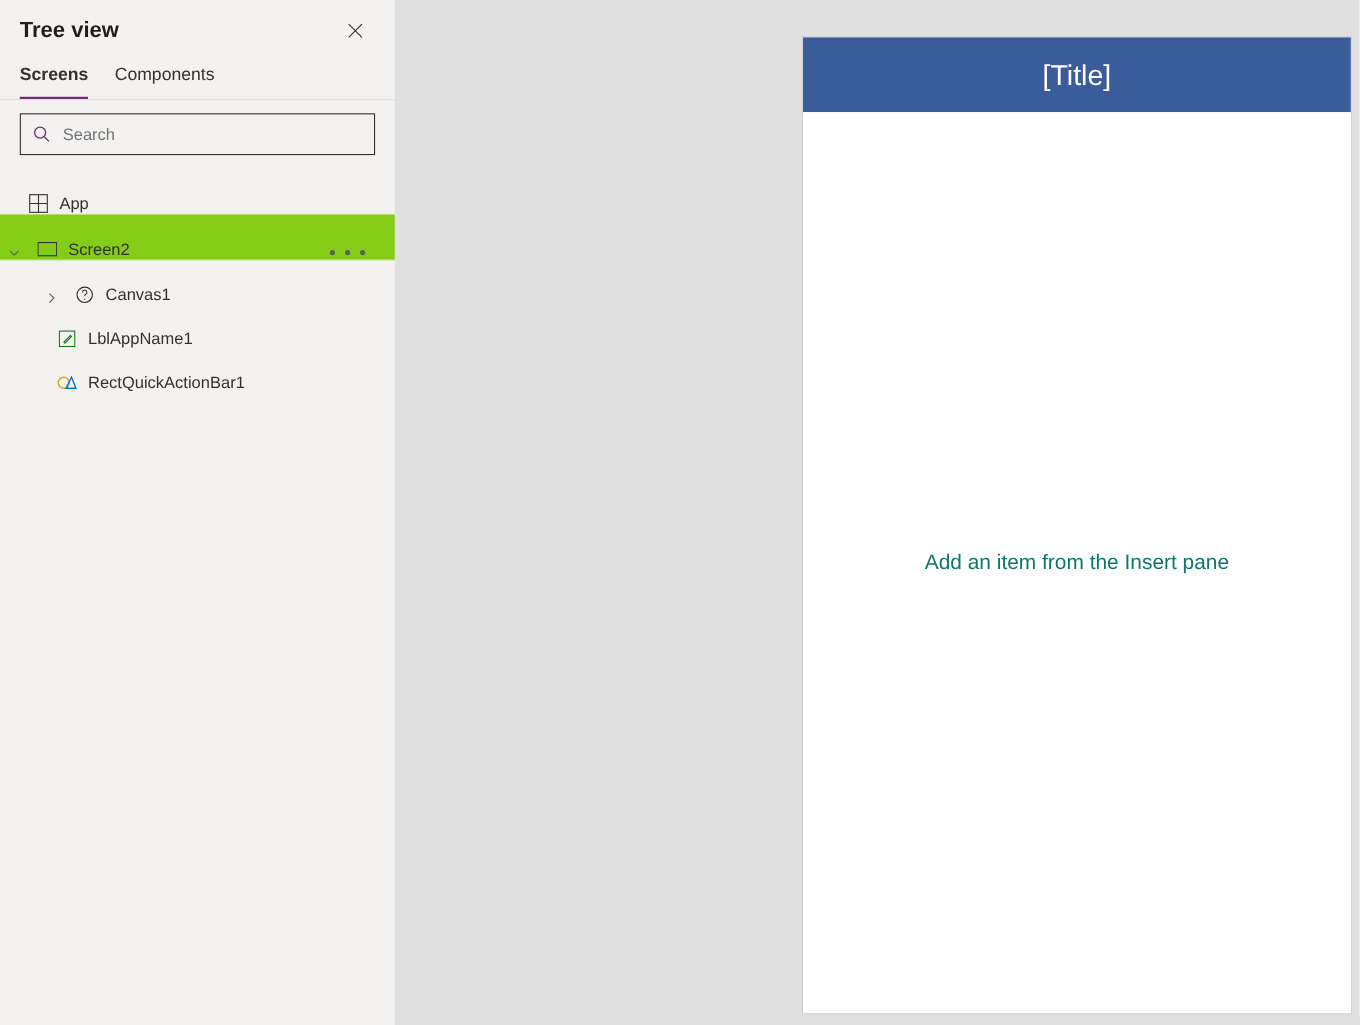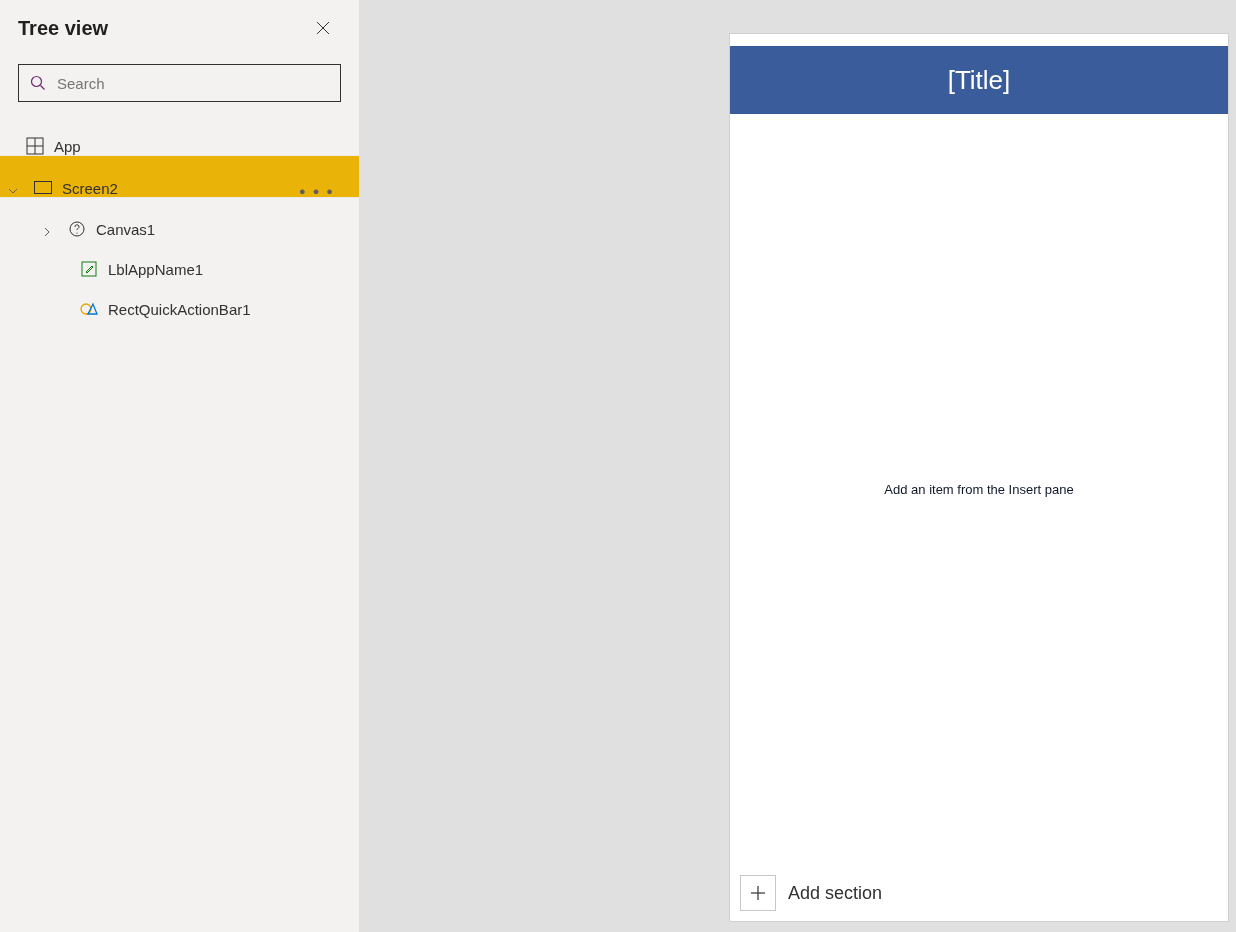--- a/index.html
+++ b/index.html
@@ -75,22 +75,22 @@
     }
     .tree { flex:1; overflow:auto; }
     .tree-item {
       display:flex; align-items:flex-end;
       height:42px;
       padding: 0 12px 0 26px;
       gap:10px;
       cursor:pointer;
       border-bottom:1px solid #edebe9;
     }
-    .tree-item.selected { background:#eab308; }
-    .tree-item.child { padding-left: 80px; border-bottom:none; height:40px;}
+    .tree-item.selected { background:#84cc16; }
+    .tree-item.child { padding-left: 52px; border-bottom:none; height:40px;}
     .tree-item .chev { width:14px; display:flex; align-items:center; justify-content:center; }
     .tree-item .icon { width:18px; height:18px; display:flex; align-items:center; justify-content:center; }
     .tree-item .label { font-size:15px; }
     .tree-item .more { margin-left:auto; padding-right:12px; color:#605e5c; letter-spacing:2px; font-size:11px;}
     .tree-item.with-chev { padding-left: 6px; }
     .tree-item.with-chev .chev { margin-right: 4px; }
 
     .canvas-area {
       flex:1;
       background:#e0e0e0;
@@ -101,28 +101,28 @@
       top:34px; right:8px;
       width:498px; height:887px;
       background:#fff;
       box-shadow: 0 0 0 1px #d2d0ce;
       display:flex; flex-direction:column;
     }
     .titlebar {
       height:68px;
       background:#3b5998;
       background:#3b5c9b;
-      display:flex; align-items:center; justify-content:center;margin-top:12px;
+      display:flex; align-items:center; justify-content:center;
     }
     .titlebar-text { color:#fff; font-size:26px; }
     .device-body {
       flex:1; background:#fff;
       display:flex; align-items:center; justify-content:center;
     }
-    .hint { font-size:13px; color:#0f172a; }
+    .hint { font-size:19px; color:#0f766e; }
     .add-section {
       display:flex; align-items:center;
       height:56px;
       padding: 0 10px;
       gap:12px;
     }
     .add-btn {
       width:36px; height:36px;
       border:1px solid #c8c6c4;
       background:#fff;
@@ -140,20 +140,24 @@
     <div class="sidebar-title">Tree view</div>
     <button class="close-btn">
       <span>
         <svg width="16" height="16" viewBox="0 0 16 16">
             <path d="M2 2 L14 14 M14 2 L2 14" stroke="#323130" stroke-width="1"></path>
           </svg>
       </span>
     </button>
   </div>
 
+  <div class="tabs">
+    <div class="tab active">Screens</div>
+    <div class="tab">Components</div>
+  </div>
 
   <div class="search-wrap">
     <div class="search">
       <span>
         <svg width="18" height="18" viewBox="0 0 18 18">
             <circle cx="7.5" cy="7.5" r="5" stroke="#742774" stroke-width="1.2" fill="none"></circle>
             <line x1="11.5" y1="11.5" x2="15.5" y2="15.5" stroke="#742774" stroke-width="1.2"></line>
           </svg>
       </span>
       <input type="text" placeholder="Search" style="">
@@ -229,25 +233,14 @@
 </div>
 
 <div class="canvas-area">
   <div class="device">
     <div class="titlebar" style="background: rgb(59, 92, 155);">
       <span class="titlebar-text">[Title]</span>
     </div>
     <div class="device-body">
       <span class="hint">Add an item from the Insert pane</span>
     </div>
-    <div class="add-section">
-      <button class="add-btn">
-        <span>
-          <svg width="18" height="18" viewBox="0 0 18 18">
-              <line x1="9" y1="2" x2="9" y2="16" stroke="#323130" stroke-width="1.2"></line>
-              <line x1="2" y1="9" x2="16" y2="9" stroke="#323130" stroke-width="1.2"></line>
-            </svg>
-        </span>
-      </button>
-      <span class="add-label">Add section</span>
-    </div>
   </div>
 </div>
 
 </body></html>

